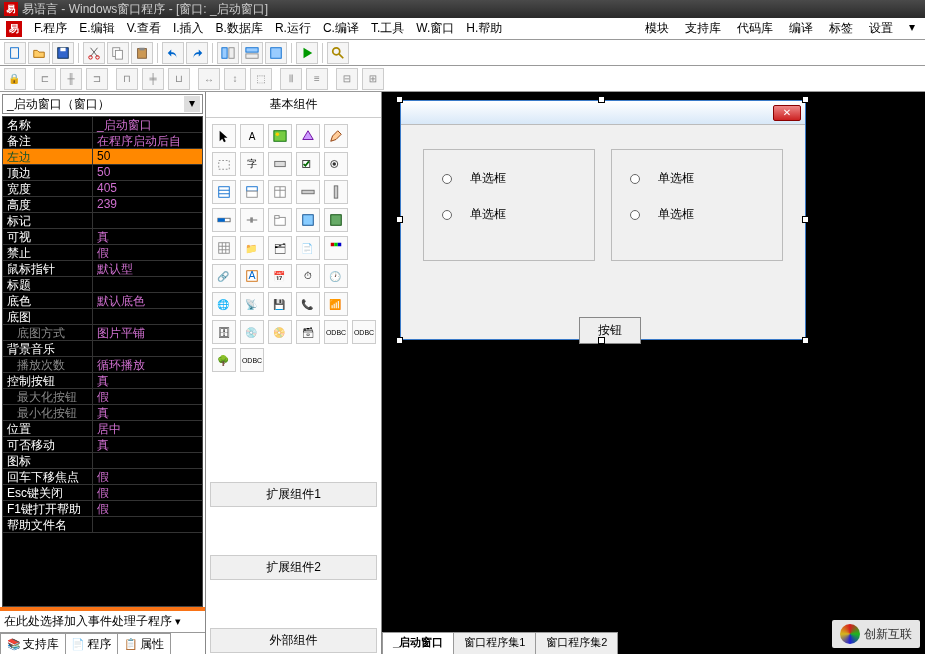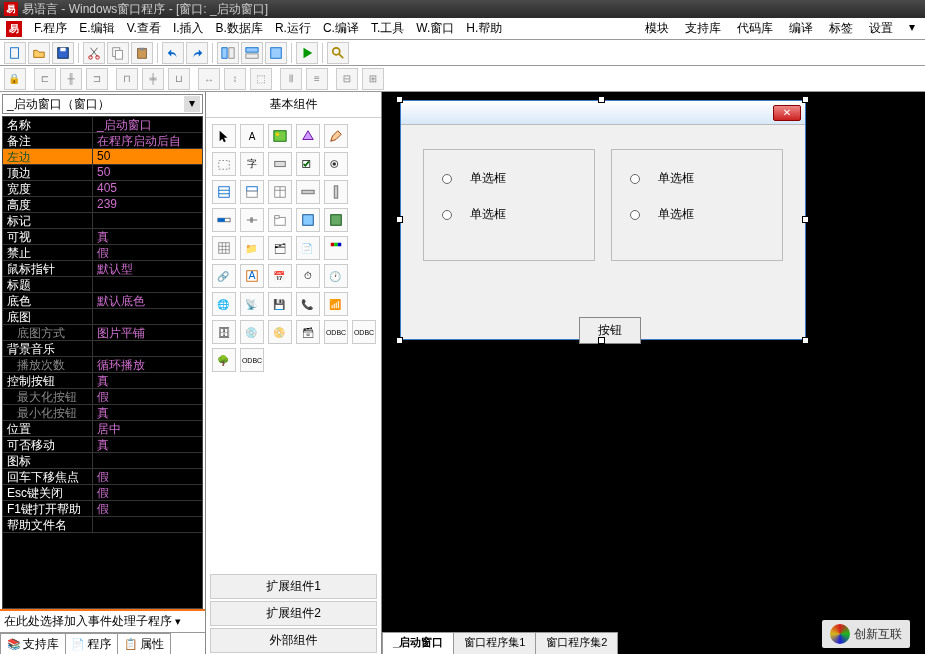--- a/index.html
+++ b/index.html
@@ -21,45 +21,45 @@
 .left-panel { width: 206px; background: #fff; display: flex; flex-direction: column; border-right: 1px solid #888; }
 .dropdown { margin: 2px; border: 1px solid #888; height: 20px; display: flex; align-items: center; padding: 0 4px; background: #fff; position: relative; }
 .dropdown .dd-arrow { position: absolute; right: 2px; width: 16px; height: 16px; background: #ddd; text-align: center; line-height: 14px; }
 .prop-table { flex: 1; overflow-y: auto; background: #000; border: 1px solid #444; margin: 0 2px; }
 .prop-row { display: flex; height: 16px; border-bottom: 1px solid #333; }
 .prop-row .key { width: 90px; padding: 0 4px; color: #fff; background: #000; border-right: 1px solid #333; white-space: nowrap; overflow: hidden; }
 .prop-row .val { flex: 1; padding: 0 4px; color: #d070d0; background: #000; white-space: nowrap; overflow: hidden; }
 .prop-row.sel .key { background: #ff8800; color: #14532d; }
 .prop-row.sel .val { background: #ff8800; color: #000; }
 .prop-row.indent .key { padding-left: 14px; color: #888; }
-.prop-footer { padding: 2px 4px; background: #fff; border-top: 2px solid #f97316; font-size: 11px; }
+.prop-footer { padding: 2px 4px; background: #fff; border-top: 4px solid #f97316; font-size: 11px; }
 .tab-strip-left { display: flex; background: #fff; border-top: 1px solid #999; height: 22px; }
 .tab-strip-left .tab { padding: 2px 6px; border: 1px solid #999; border-bottom: none; margin-right: -1px; display: flex; align-items: center; gap: 2px; font-size: 11px; }
 .tab-strip-left .tab.active { background: #fff; }
 .mid-panel { width: 176px; background: #fff; display: flex; flex-direction: column; border-right: 1px solid #888; justify-content: flex-end; }
 .mid-header { text-align: center; padding: 4px; border-bottom: 1px solid #ccc; }
 .icon-grid { padding: 6px; display: grid; grid-template-columns: repeat(6, 24px); gap: 4px; align-content: start; flex: 1; }
 .icon-grid .ic { width: 24px; height: 24px; border: 1px solid #ccc; display: flex; align-items: center; justify-content: center; background: #fafafa; font-size: 10px; }
 .icon-grid .ic svg { width: 14px; height: 14px; }
-.mid-footer { display: flex; flex-direction: column; }
+.mid-footer { display: flex; flex-direction: column; gap: 46px; }
 .mid-footer .mbtn { border: 1px solid #ccc; text-align: center; padding: 3px; margin: 1px 4px; background: #f0f0f0; }
 .design-area { flex: 1; background: #000; position: relative; }
 .form-window { position: absolute; left: 18px; top: 8px; width: 406px; height: 240px; background: #f0f0f0; border: 1px solid #3a7ac8; }
 .form-tb { height: 24px; background: linear-gradient(#fff, #d8e8f8); display: flex; justify-content: flex-end; align-items: center; padding: 0 4px; border-bottom: 1px solid #bbb; }
 .close-btn { width: 28px; height: 16px; background: linear-gradient(#e88, #c22); border: 1px solid #800; border-radius: 2px; color: #fff; text-align: center; line-height: 14px; font-size: 10px; }
 .form-body { position: relative; height: calc(100% - 24px); background-image: radial-gradient(#888 0.5px, transparent 0.5px); background-size: 8px 8px; background-position: 4px 4px; }
 .groupbox { position: absolute; border: 1px solid #bbb; background: #f0f0f0; }
 .radiolabel { position: absolute; display: flex; align-items: center; gap: 18px; font-size: 12px; }
 .radiolabel .rdot { width: 10px; height: 10px; border: 1px solid #666; border-radius: 50%; background: #fff; }
 .form-button { position: absolute; padding: 4px 18px; background: #eee; border: 1px solid #888; top: 192px; left: 178px; }
 .sel-handle { position: absolute; width: 7px; height: 7px; background: #fff; border: 1px solid #000; }
 .bottom-tabs { position: absolute; bottom: 0; left: 0; display: flex; height: 22px; background: #fff; }
 .bottom-tabs .bt { padding: 2px 10px; border: 1px solid #999; border-bottom: none; margin-right: -1px; font-size: 11px; background: #eee; }
 .bottom-tabs .bt.active { background: #fff; font-weight: bold; }
-.watermark { position: absolute; right: 15px; bottom: 6px; background: #fff; padding: 4px 8px; border-radius: 2px; display: flex; align-items: center; gap: 4px; font-size: 11px; color: #333; opacity: 0.9; }
+.watermark { position: absolute; right: 5px; bottom: 6px; background: #fff; padding: 4px 8px; border-radius: 2px; display: flex; align-items: center; gap: 4px; font-size: 11px; color: #333; opacity: 0.9; }
 .watermark .wicon { width: 20px; height: 20px; background: conic-gradient(#e22, #2c2, #22e, #ec2, #e22); border-radius: 50%; }
 </style>
 </head>
 <body>
 
 <div class="title-bar">
   <span class="app-icon">易</span>
   <span>易语言 - Windows窗口程序 - [窗口: _启动窗口]</span>
 </div>
 

